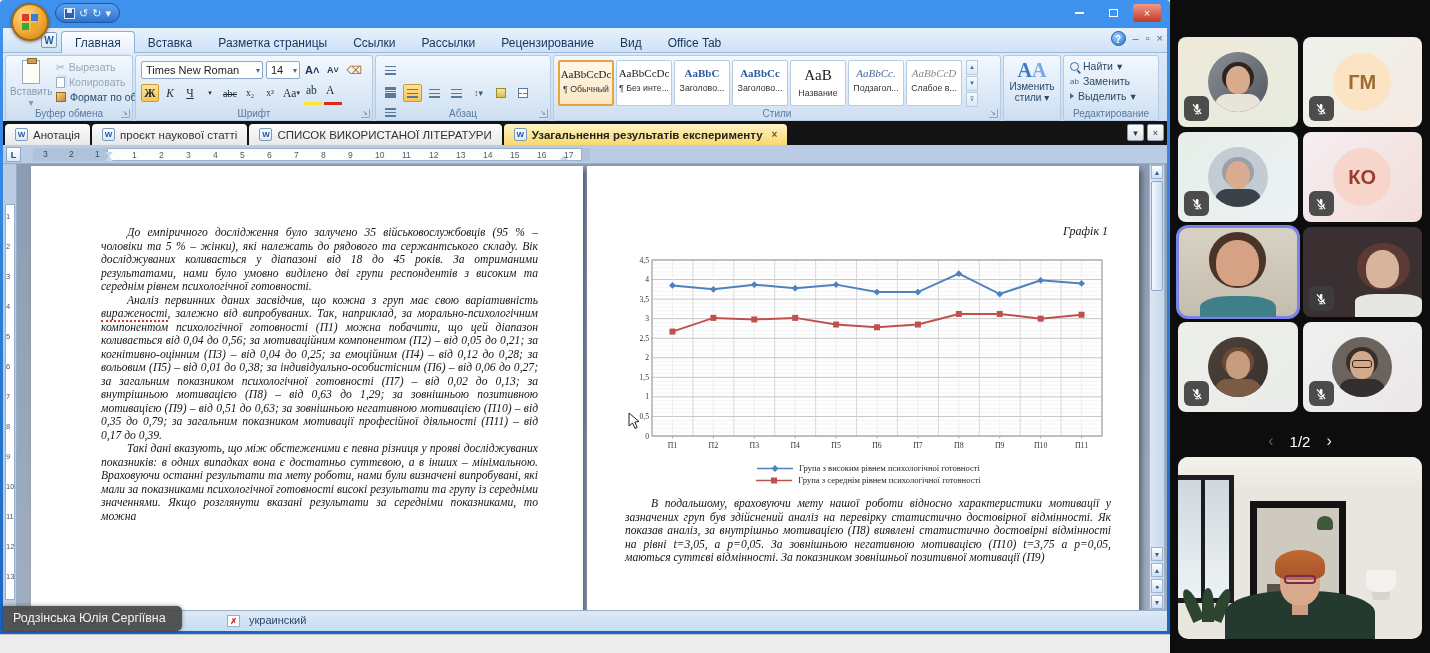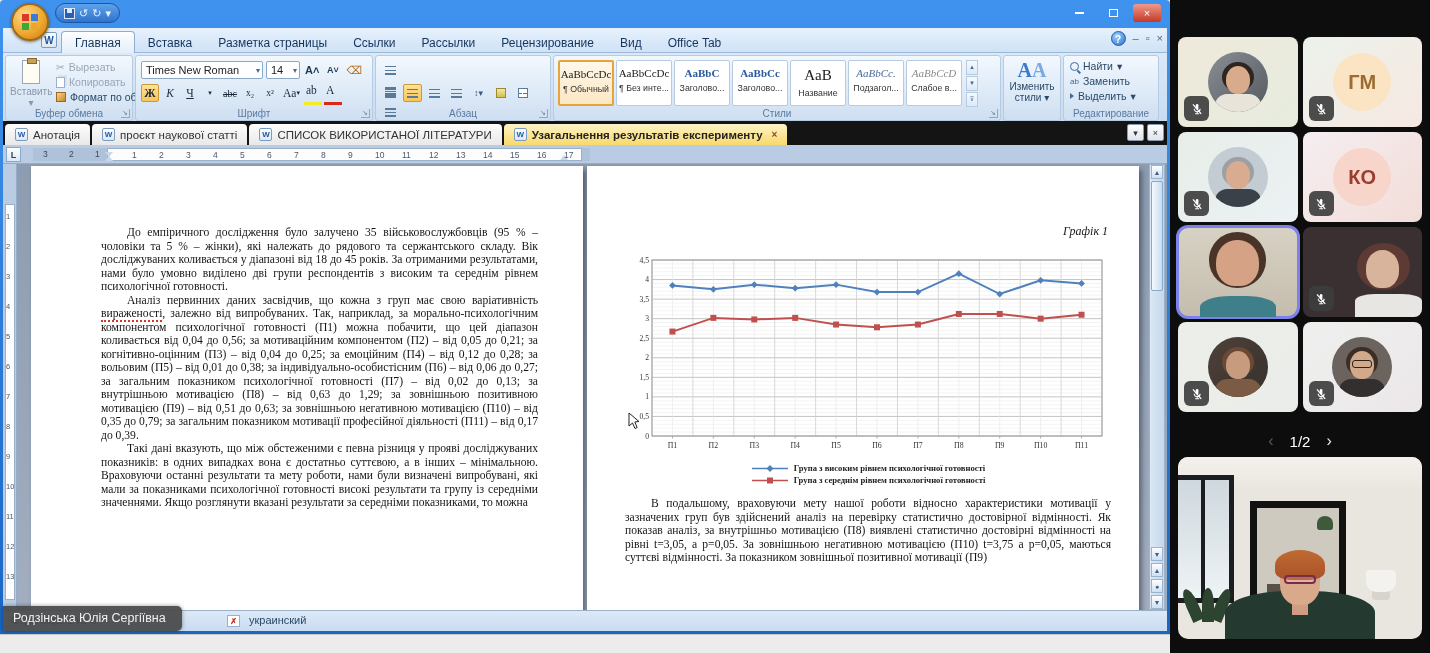--- a/index.html
+++ b/index.html
@@ -134,26 +134,26 @@
   
   .docarea { position:relative; height:446px; background:linear-gradient(#8d9cb0,#a2aec0); overflow:hidden; }
   .vruler { position:absolute; left:0; top:0; bottom:0; width:14px; background:#b9cce3; border-right:1px solid #93aecb; }
   .vruler .vwhite { position:absolute; top:40px; bottom:10px; left:2px; width:10px; background:#fdfdfd; border:1px solid #9ab0c8; }
   .vnum { position:absolute; left:3px; font-size:7.5px; color:#4a5a6c; }
   .page { position:absolute; top:2px; width:552px; height:460px; background:#fff; box-shadow:3px 4px 5px rgba(10,20,40,.45); overflow:hidden;
     font-family:"Liberation Serif", serif; color:#151515; }
   #page-left { left:28px; padding:60px 45px 0 70px; }
   #page-right { left:584px; padding:58px 28px 0 38px; }
   .doc-title { font-size:12.2px; font-weight:bold; text-align:center; margin-bottom:14px; }
-  .para { font-size:11.6px; line-height:13.5px; text-align:justify; text-indent:26px; }
+  .para { font-size:11.6px; line-height:13.5px; text-align:justify; text-indent:26px;font-style:italic; }
   .sp-err { border-bottom:2px dotted #d03a2a; }
   .caption { font-size:12px; font-style:italic; text-align:right; margin-right:3px; }
   .chart-wrap { margin-top:16px; }
   .legend { margin-top:6px; display:flex; flex-direction:column; align-items:center; gap:2px; }
-  .leg-row { display:flex; align-items:center; gap:5px; font-size:8.6px; color:#222; font-family:"Liberation Serif", serif;font-weight:bold; }
+  .leg-row { display:flex; align-items:center; gap:5px; font-size:8.6px; color:#222; font-family:"Liberation Serif", serif; }
   #page2-para { margin-top:12px; }
 
   
   .vscroll { position:absolute; right:2px; top:0; bottom:0; width:16px; background:linear-gradient(90deg,#dbe7f4,#c6d8ec); border:1px solid #9ab4d0; }
   .vs-btn { position:absolute; left:1px; right:1px; height:14px; background:linear-gradient(#fdfeff,#cfe0f2); border:1px solid #9ab4d0;
     font-size:7px; color:#41618a; text-align:center; line-height:13px; }
   .vs-thumb { position:absolute; left:1px; right:1px; top:16px; height:110px; background:linear-gradient(90deg,#f4f9ff,#c8dcf0); border:1px solid #88a8cc; border-radius:2px; }
 
   
   .statusbar { position:relative; height:21px; background:linear-gradient(#dce9f7,#c9dcf1); border-top:1px solid #9ab0ca;

